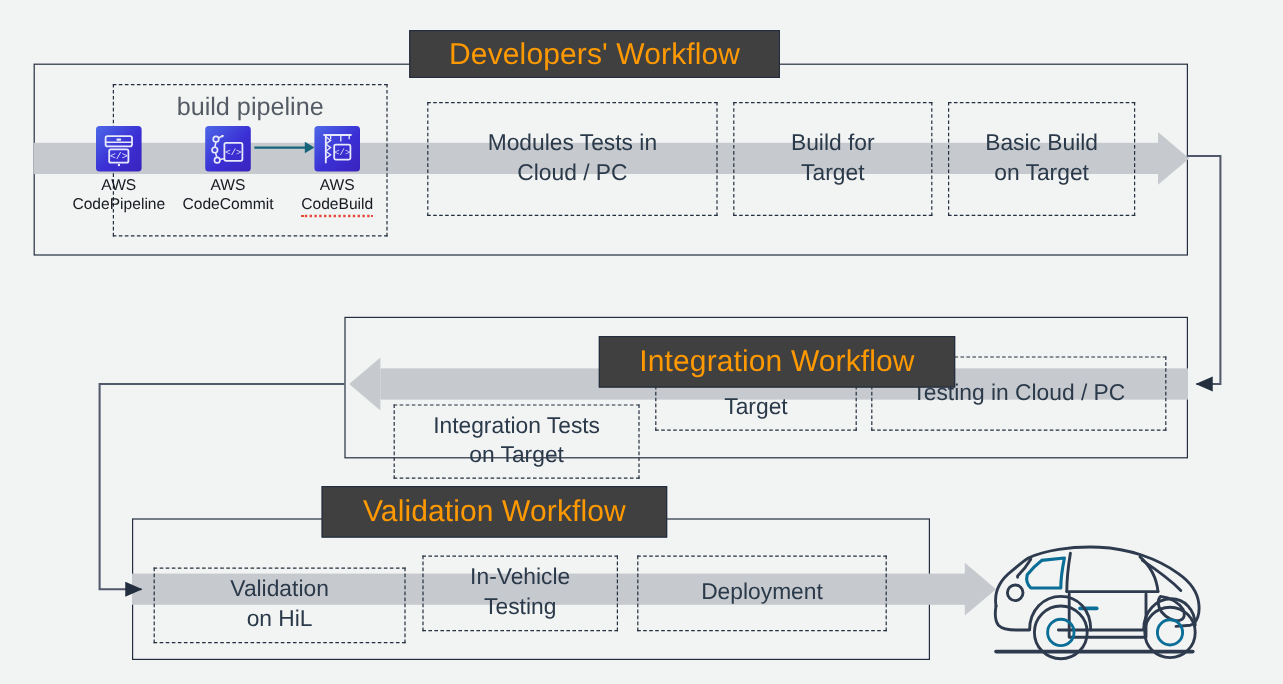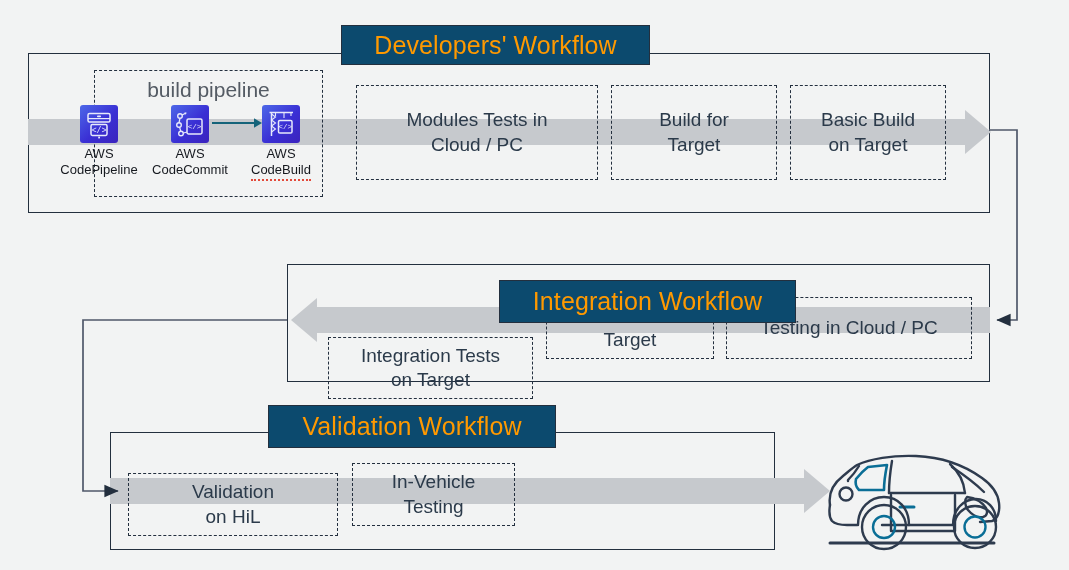--- a/index.html
+++ b/index.html
@@ -16,21 +16,21 @@
   .wf-box{
     position:absolute;box-sizing:border-box;
     border:1.6px solid #232f3e;
     background:transparent;
   }
 
   
   .wf-title{
     position:absolute;box-sizing:border-box;
     border:1.5px solid #232f3e;
-    background:#0c4a6e;
+    background:#404040;
     color:#ff9900;
     display:flex;align-items:center;justify-content:center;
     font-size:25px;
     letter-spacing:.1px;
     white-space:nowrap;
     z-index:6;
     text-align:center;
   }
 
   
@@ -238,20 +238,25 @@
       <span>Validation</span>
       <span>on HiL</span>
     </div>
   </div>
   <div class="step" style="left:352px;top:463px;width:163px;height:63px;">
     <div>
       <span>In-Vehicle</span>
       <span>Testing</span>
     </div>
   </div>
+  <div class="step" style="left:531px;top:463px;width:208px;height:63px;">
+    <div>
+      <span>Deployment</span>
+    </div>
+  </div>
 
   <div class="wf-title" style="left:268px;top:405px;width:288px;height:43px;">Validation Workflow</div>
 
   <svg id="wires">
     <defs>
       <marker id="arrowhd" markerWidth="9" markerHeight="9" refX="8" refY="4.5" orient="auto">
         <path d="M0,0.8 L8.4,4.5 L0,8.2 z" fill="#232f3e"></path>
       </marker>
     </defs>
 

